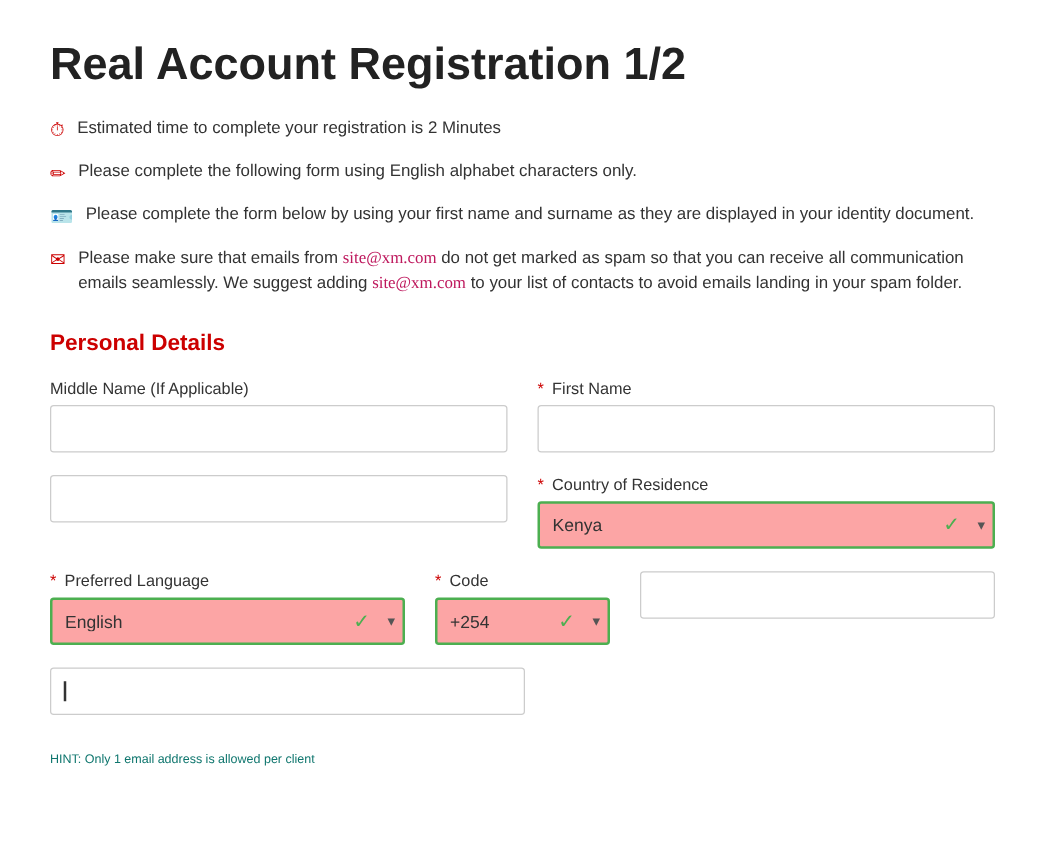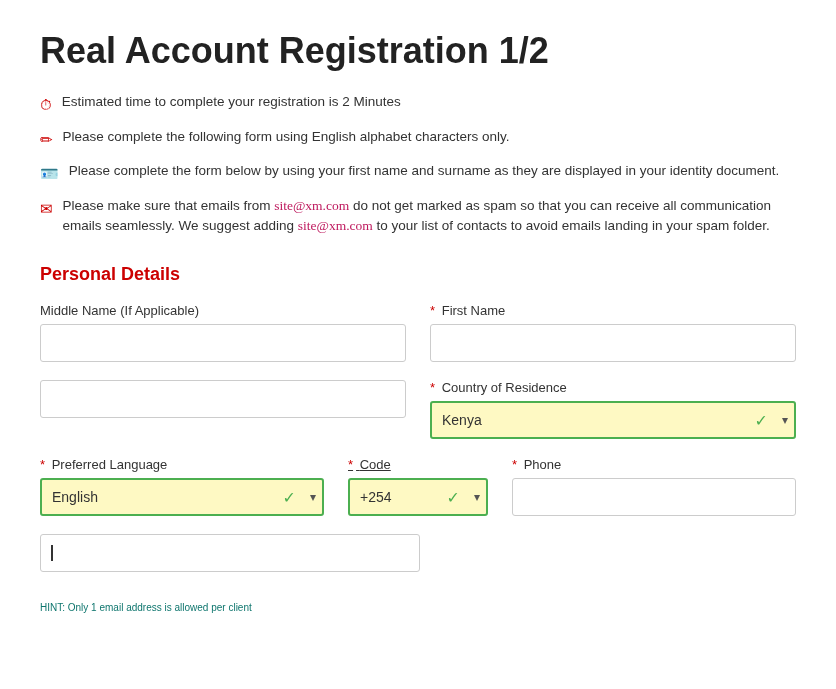--- a/index.html
+++ b/index.html
@@ -78,21 +78,21 @@
     .select-wrapper select {
       width: 100%;
       border: 2px solid #4caf50;
       border-radius: 3px;
       padding: 8px 36px 8px 10px;
       font-size: 14px;
       height: 38px;
       outline: none;
       appearance: none;
       -webkit-appearance: none;
-      background: #fef9c3;
+      background: #fca5a5;
       color: #333;
       cursor: pointer;
     }
     .select-wrapper .check-icon {
       position: absolute;
       right: 28px;
       top: 50%;
       transform: translateY(-50%);
       color: #4caf50;
       font-size: 16px;
@@ -139,21 +139,20 @@
       background: #333;
       animation: blink 1s infinite;
     }
     @keyframes blink {
       0%, 100% { opacity: 1; }
       50% { opacity: 0; }
     }
     .phone-code-group {
       flex: 0 0 140px;
       max-width: 140px;
-      text-decoration: underline;
     }
     .phone-group {
       flex: 1;
     }
   </style>
 </head>
 <body>
 
 <h1>Real Account Registration 1/2</h1>
 
@@ -251,24 +250,20 @@
         <option value="+1">+1</option>
         <option value="+44">+44</option>
         <option value="+91">+91</option>
         <option value="+86">+86</option>
       </select>
       <span class="check-icon">✓</span>
       <span class="arrow-icon">▾</span>
     </div>
   </div>
   <div class="form-group phone-group">
-    <label>
-      <span class="required">*</span>
-      <span>Phone</span>
-    </label>
     <input type="text" value="" style="">
   </div>
 </div>
 
 <div class="form-row" style="flex-direction: column; max-width: 380px;">
   <div class="form-group">
     <div class="email-input-wrapper">
       <input type="text" value="" style="width: 100%;">
       <span class="cursor-in-input"></span>
     </div>

